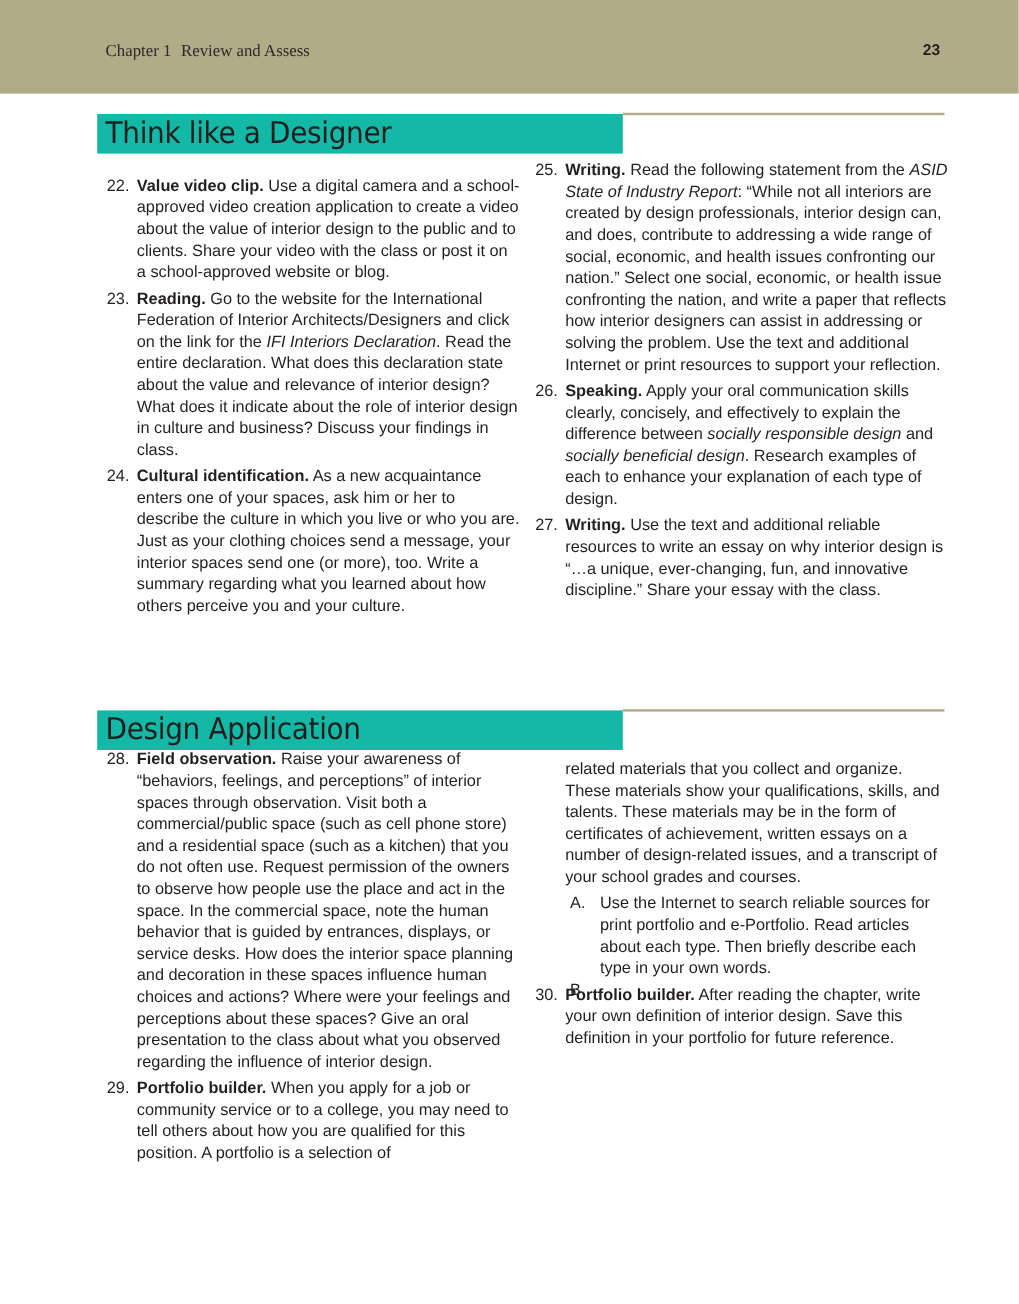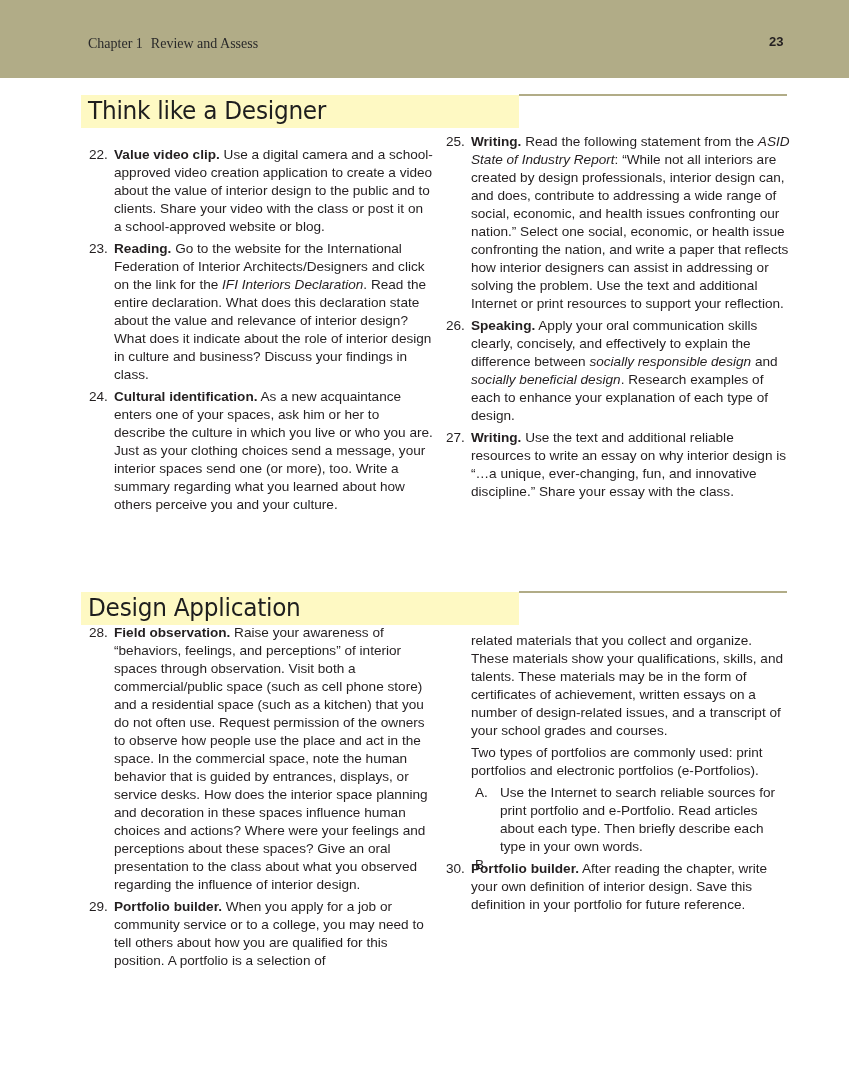--- a/index.html
+++ b/index.html
@@ -5,21 +5,21 @@
   html, body { margin: 0; padding: 0; background: #ffffff; }
   body { width: 849px; height: 1087px; position: relative; overflow: hidden;
          font-family: "Liberation Sans", sans-serif; color: #231f20; }
   .top-banner { position: absolute; left: 0; top: 0; width: 849px; height: 78px; background: #b1ac87; }
   .running-head { position: absolute; left: 88px; top: 36px; font-family: "Liberation Serif", serif;
                   font-size: 14px; color: #2a2a2a; }
   .running-head .sep { display: inline-block; width: 8px; }
   .page-number { position: absolute; left: 769px; top: 34px; font-family: "Liberation Sans", sans-serif;
                  font-weight: bold; font-size: 13px; color: #231f20; }
 
-  .section-bar { position: absolute; left: 81px; width: 438px; height: 33px; background: #fef9c3; }
+  .section-bar { position: absolute; left: 81px; width: 438px; height: 33px; background: #14b8a6; }
   .section-bar .title { position: absolute; left: 7px; top: 1px; font-family: "DejaVu Sans", sans-serif;
                         font-size: 25px; font-weight: normal; color: #1e1e1e; letter-spacing: -0.3px;
                         transform: scaleX(0.93); transform-origin: left center; white-space: nowrap; }
   .section-rule { position: absolute; left: 519px; width: 268px; height: 2px; background: #b1ac87; }
 
   .col { position: absolute; width: 345px; font-size: 13.6px; line-height: 18px; }
   .item { position: relative; padding-left: 25px; margin-bottom: 4px; }
   .item .num { position: absolute; left: 0; top: 0; width: 24px; text-align: left; }
   .item b { font-weight: bold; }
   .item i { font-style: italic; }
@@ -98,21 +98,20 @@
   <div class="item">
     <span class="num">29.</span>
     <b>Portfolio builder.</b>
     <span>When you apply for a job or community service or to a college, you may need to tell others about how you are qualified for this position. A portfolio is a selection of</span>
   </div>
 </div>
 
 <div class="col" style="left:446px; top:632px;">
   <div class="item">
     <div class="para">related materials that you collect and organize. These materials show your qualifications, skills, and talents. These materials may be in the form of certificates of achievement, written essays on a number of design-related issues, and a transcript of your school grades and courses.</div>
-    <div class="para">Two types of portfolios are commonly used: print portfolios and electronic portfolios (e-Portfolios).</div>
     <div class="sub">
       <span class="letter">A.</span>
       <span>Use the Internet to search reliable sources for print portfolio and e-Portfolio. Read articles about each type. Then briefly describe each type in your own words.</span>
     </div>
     <div class="sub">
       <span class="letter">B.</span>
     </div>
   </div>
   <div class="item">
     <span class="num">30.</span>

